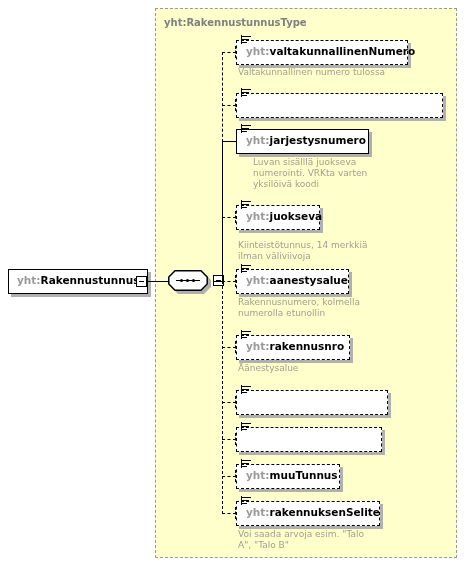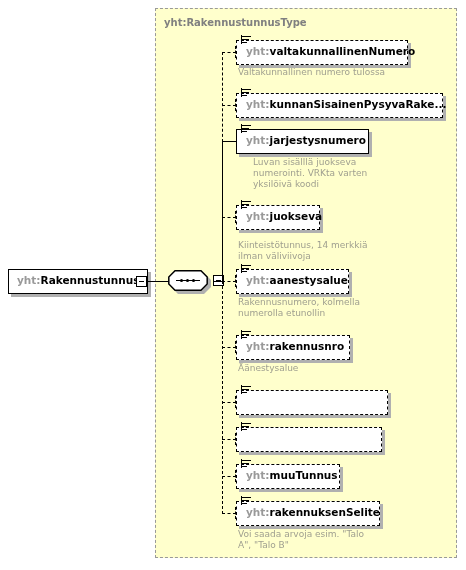--- a/index.html
+++ b/index.html
@@ -284,21 +284,20 @@
         <i></i>
         <i></i>
         <i></i>
         <i></i>
       </div>
     </div>
     <div class="annot" style="left: 238px; top: 67px; width: 180px;">Valtakunnallinen numero tulossa</div>
     <div class="elem optional" style="left: 236px; top: 93px; width: 207px;">
       <div class="elem-shadow"></div>
       <div class="elem-box"></div>
-      <div class="elem-label"><span class="ns-prefix">yht:</span><span>kunnanSisainenPysyvaRake...</span></div>
       <div class="elem-icon">
         <i></i>
         <i></i>
         <i></i>
         <i></i>
       </div>
     </div>
     <div class="elem required" style="left: 236px; top: 129px; width: 133px;">
       <div class="elem-shadow"></div>
       <div class="elem-box"></div>

